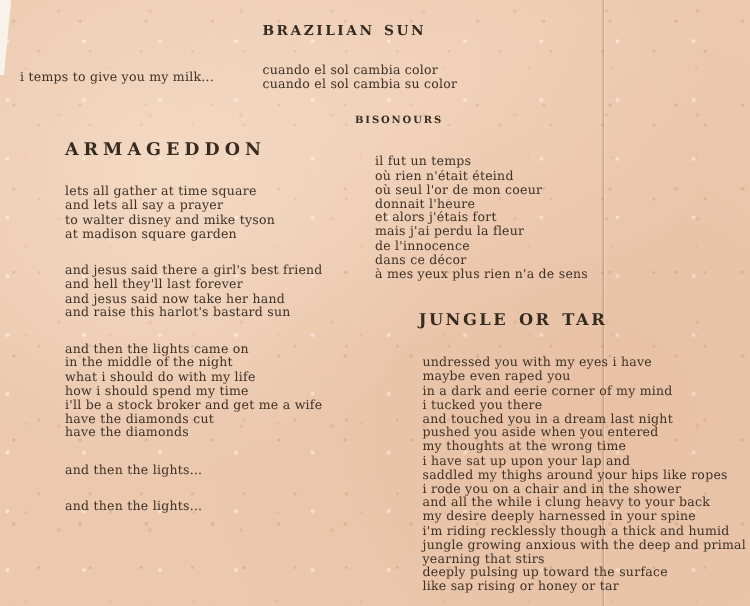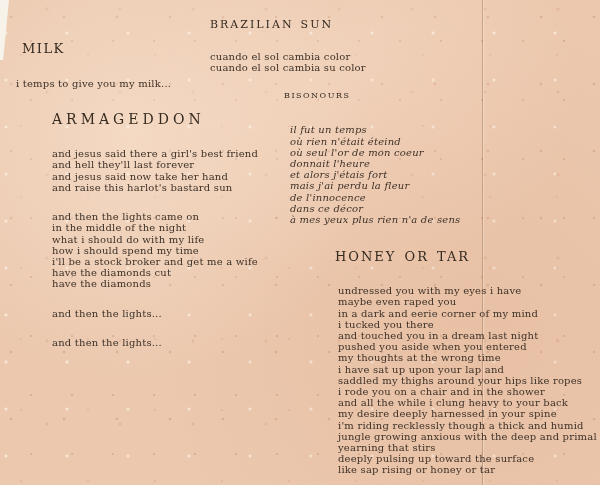--- a/index.html
+++ b/index.html
@@ -31,21 +31,21 @@
   }
   .corner{
     position:absolute;left:0;top:0;width:9px;height:60px;
     background:#f7f2ea;
     clip-path:polygon(0 0,100% 0,35% 100%,0 100%);
   }
   .section{position:absolute;}
   .title{
     margin:0;
     font-variant:small-caps;
-    font-weight:normal;
+    font-weight:bold;
     color:#362b21;
     line-height:1.1;
   }
   .lyrics{
     white-space:pre-line;
     font-size:10px;
     line-height:11.2px;
     letter-spacing:0.2px;
   }
   .stanza{margin:0 0 7px 0;}
@@ -58,52 +58,55 @@
   #sec-brazilian{left:210px;top:14px;}
   #sec-brazilian .title{font-size:16px;letter-spacing:2px;}
   #sec-brazilian .lyrics{margin-top:8px;}
 
   #sec-armageddon{left:52px;top:106px;}
   #sec-armageddon .title{font-size:20px;letter-spacing:4px;}
   #sec-armageddon .lyrics{margin-top:9px;}
 
   #sec-bisonours{left:284px;top:88px;}
   #sec-bisonours .title{font-size:12px;letter-spacing:1.5px;}
-  #sec-bisonours .lyrics{margin-top:12px;margin-left:6px;font-style:italic;}
+  #sec-bisonours .lyrics{margin-top:12px;margin-left:16px;}
 
   #sec-honey{left:335px;top:244px;}
   #sec-honey .title{font-size:19px;letter-spacing:2px;}
   #sec-honey .lyrics{margin-top:9px;margin-left:3px;}
 </style>
 </head>
 <body>
 
 <div class="page">
 
   <div class="crease"></div>
   <div class="corner"></div>
 
   <section class="section" id="sec-milk">
-    <h2 class="title">milk</h2>
     <div class="lyrics">
       <div class="stanza">i temps to give you my milk...</div>
     </div>
   </section>
 
   <section class="section" id="sec-brazilian">
     <h2 class="title">brazilian sun</h2>
     <div class="lyrics">
       <div class="stanza">cuando el sol cambia color
 cuando el sol cambia su color</div>
     </div>
   </section>
 
   <section class="section" id="sec-armageddon">
     <h2 class="title">armageddon</h2>
     <div class="lyrics">
+      <div class="stanza">lets all gather at time square
+and lets all say a prayer
+to walter disney and mike tyson
+at madison square garden</div>
       <div class="stanza">and jesus said there a girl's best friend
 and hell they'll last forever
 and jesus said now take her hand
 and raise this harlot's bastard sun</div>
       <div class="stanza">and then the lights came on
 in the middle of the night
 what i should do with my life
 how i should spend my time
 i'll be a stock broker and get me a wife
 have the diamonds cut
@@ -123,21 +126,21 @@
 donnait l'heure
 et alors j'étais fort
 mais j'ai perdu la fleur
 de l'innocence
 dans ce décor
 à mes yeux plus rien n'a de sens</div>
     </div>
   </section>
 
   <section class="section" id="sec-honey">
-    <h2 class="title">honey or tar</h2>
+    <h2 class="title">jungle or tar</h2>
     <div class="lyrics">
       <div class="stanza">undressed you with my eyes i have
 maybe even raped you
 in a dark and eerie corner of my mind
 i tucked you there
 and touched you in a dream last night
 pushed you aside when you entered
 my thoughts at the wrong time
 i have sat up upon your lap and
 saddled my thighs around your hips like ropes

